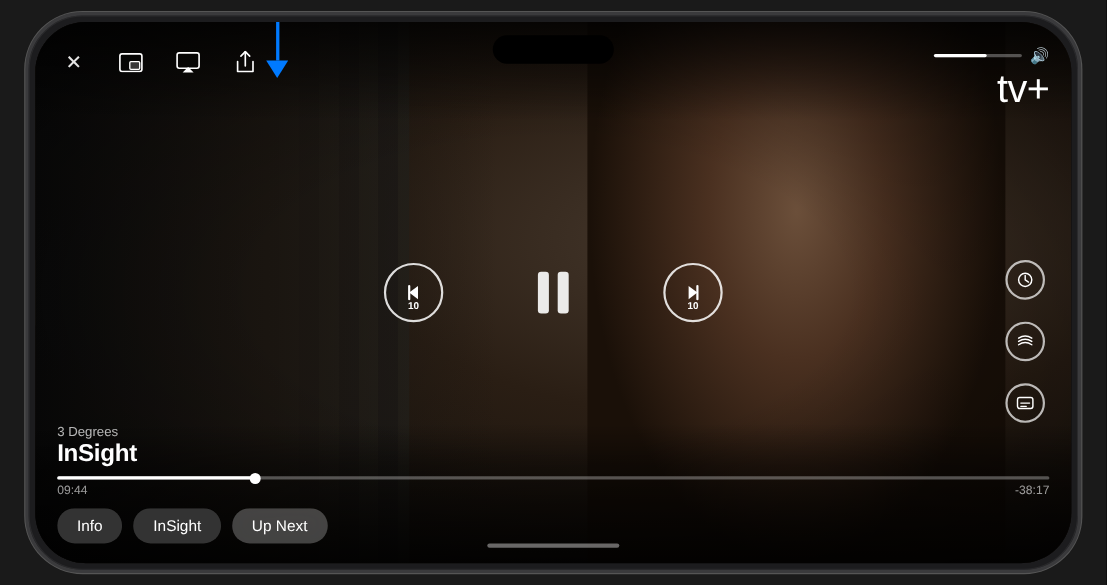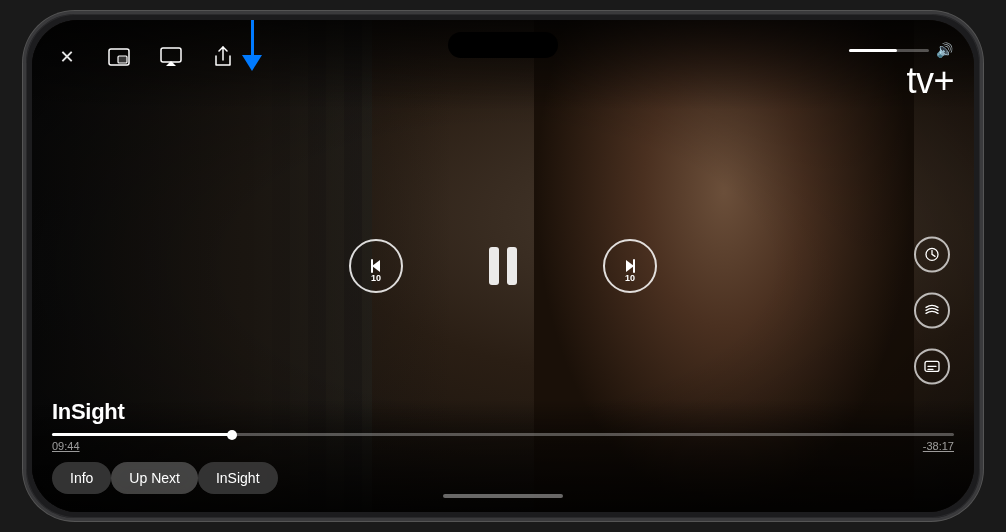--- a/index.html
+++ b/index.html
@@ -335,27 +335,26 @@
 
     .time-labels {
       display: flex;
       justify-content: space-between;
       margin-top: 4px;
     }
 
     .time-label {
       color: rgba(255,255,255,0.6);
       font-size: 11px;
-      text-decoration: underline;
     }
 
     
     .bottom-tabs {
       display: flex;
-      gap: 0;
+      gap: 10px;
       margin-top: 10px;
     }
 
     .tab-btn {
       background: rgba(60,60,60,0.85);
       border: none;
       color: white;
       font-size: 14px;
       font-weight: 500;
       padding: 8px 18px;
@@ -562,38 +561,39 @@
           <svg width="18" height="18" viewBox="0 0 18 18" fill="none">
             <rect x="2" y="4" width="14" height="10" rx="2" stroke="white" stroke-width="1.3" fill="none"></rect>
             <line x1="5" y1="9" x2="13" y2="9" stroke="white" stroke-width="1.2" stroke-linecap="round"></line>
             <line x1="5" y1="12" x2="10" y2="12" stroke="white" stroke-width="1.2" stroke-linecap="round"></line>
           </svg>
         </div>
       </div>
 
       <div class="bottom-overlay">
         <div class="show-info">
+          <div class="show-season">3 Degrees</div>
           <div class="show-title">InSight</div>
         </div>
 
         <div class="progress-container">
           <div class="progress-bar">
             <div class="progress-fill"></div>
             <div class="progress-dot"></div>
           </div>
           <div class="time-labels">
             <span class="time-label">09:44</span>
             <span class="time-label">-38:17</span>
           </div>
         </div>
 
         <div class="bottom-tabs">
           <button class="tab-btn">Info</button>
+          <button class="tab-btn">InSight</button>
           <button class="tab-btn active">Up Next</button>
-          <button class="tab-btn">InSight</button>
         </div>
       </div>
 
       <div class="home-indicator"></div>
 
     </div>
   </div>
 </div>
 
 </body></html>

